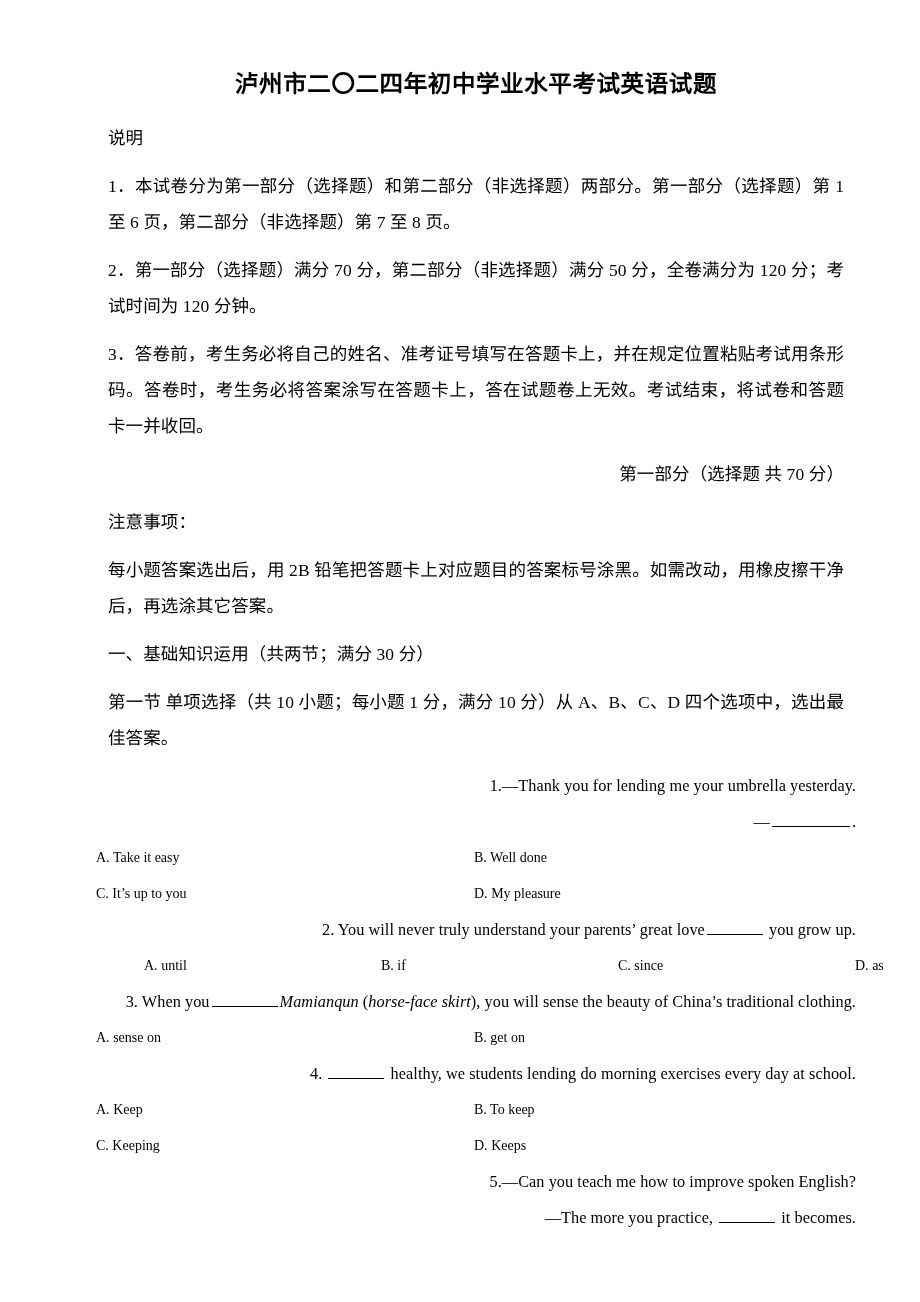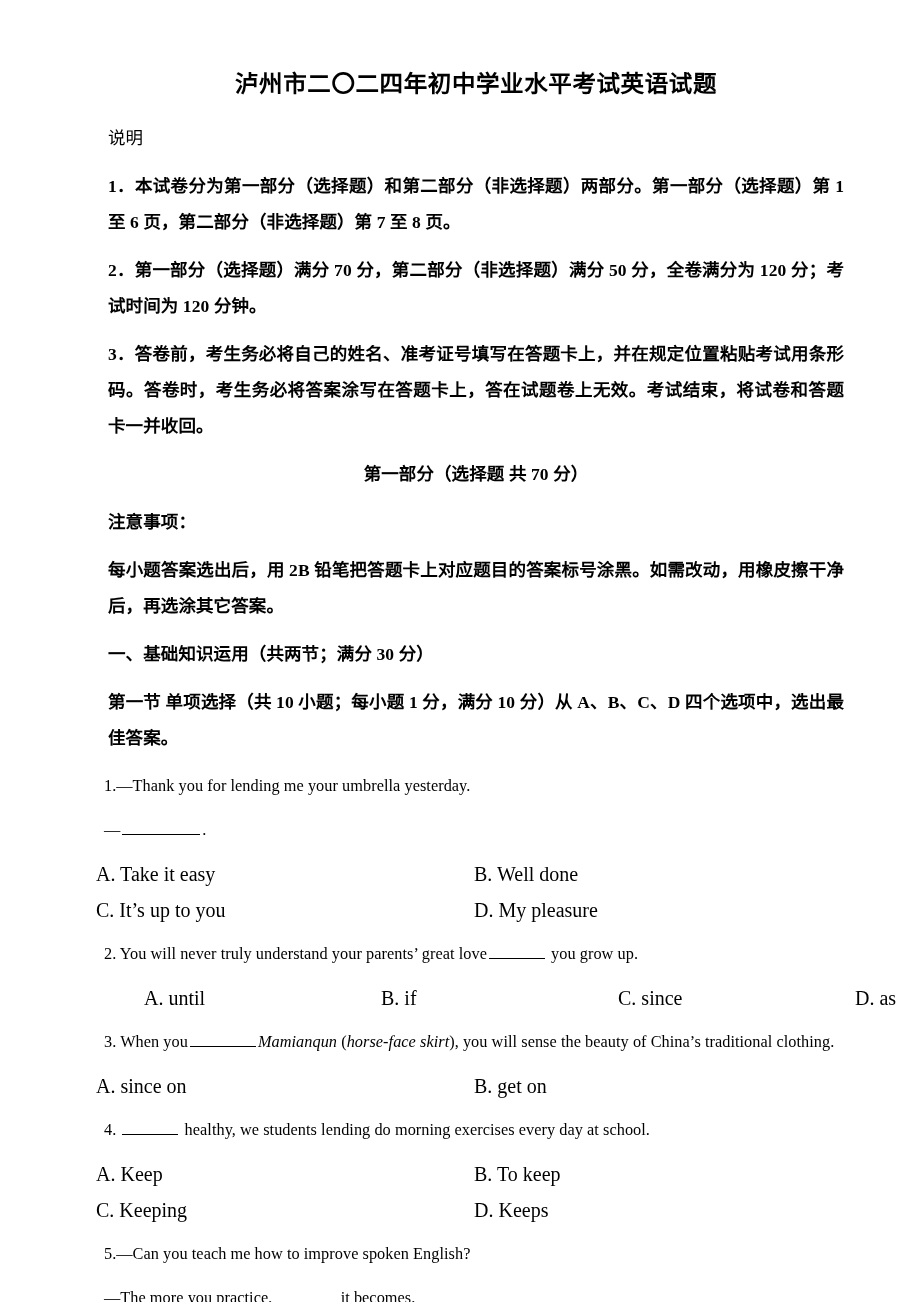--- a/index.html
+++ b/index.html
@@ -42,50 +42,51 @@
 
   
   .cn {
     font-size: 17.5px;
     line-height: 36px;
     margin: 12px;
     text-align: justify;
     text-justify: inter-ideograph;
     letter-spacing: 0.1px;
   }
-  .cn.b { font-weight: bold; }
+  .cn.b { font-weight: normal; }
   .cn.plain { font-weight: normal; }
-  .center { text-align: center; }
+  .center { text-align: right; }
 
   
   .q {
     font-size: 16.3px;
     line-height: 36px;
-    margin: 8px;
+    margin: 0;
     white-space: nowrap;
     letter-spacing: 0.05px;
+    text-align: right;
   }
   .q .it { font-style: italic; }
 
   
   .blank {
     display: inline-block;
     border-bottom: 1px solid #000;
     vertical-align: baseline;
     height: 0.92em;
     margin: 0 2px;
   }
   .blank.w-md  { width: 56px; }
   .blank.w-lg  { width: 66px; }
   .blank.w-xl  { width: 78px; }
 
   
   .opts {
     display: block;
-    font-size: 20px;
+    font-size: 14px;
     line-height: 36px;
     white-space: nowrap;
   }
   .opts .opt {
     display: inline-block;
     vertical-align: top;
   }
   
   .opts.cols2 .opt { width: 378px; }
   .opts.cols2 .opt:last-child { width: auto; }
@@ -152,21 +153,21 @@
     </div>
   </div>
 
   <div>
     <p class="q"><span>3.</span>
       <span>When you</span><span class="blank w-lg"></span><span class="it">Mamianqun</span>
       <span>(</span><span class="it">horse-face skirt</span><span>), you will sense the beauty of China’s traditional clothing.</span></p>
 
     <div class="opts cols2">
       <span class="opt"><span>A.</span>
-        <span>since on</span></span><span class="opt"><span>B.</span>
+        <span>sense on</span></span><span class="opt"><span>B.</span>
         <span>get on</span></span>
     </div>
 
   </div>
 
   <div>
     <p class="q"><span>4.</span>
       <span class="blank w-md"></span>
       <span>healthy, we students lending do morning exercises every day at school.</span></p>
 

